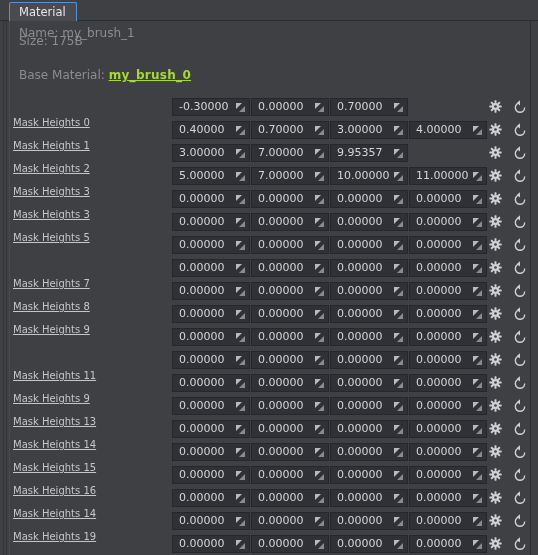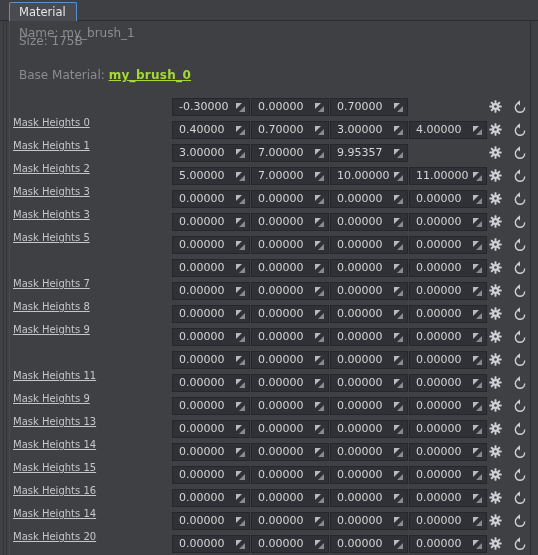--- a/index.html
+++ b/index.html
@@ -1308,21 +1308,21 @@
           </span>
           <span class="icon-btn">
             <svg width="14" height="14" viewBox="0 0 24 24">
               <path d="M20 13 A8 8 0 1 1 12 5 L12 5" fill="none" stroke="#cfd0d4" stroke-width="2.4" stroke-linecap="butt"></path>
               <polygon points="12,0.5 12,9.5 6.5,5" fill="#cfd0d4"></polygon>
             </svg>
           </span>
         </div>
       </div>
       <div class="row">
-        <div class="row-label">Mask Heights 20</div>
+        <div class="row-label">Mask Heights 19</div>
         <div class="fields">
           <div class="field">
             <span class="num">0.00000</span>
             <span class="spin">
               <svg width="9" height="9" viewBox="0 0 9 9">
                 <polygon points="0,0 6,0 0,6" fill="#b9bac0"></polygon>
                 <polygon points="9,3 9,9 3,9" fill="#8a8b91"></polygon>
               </svg>
             </span>
           </div>

